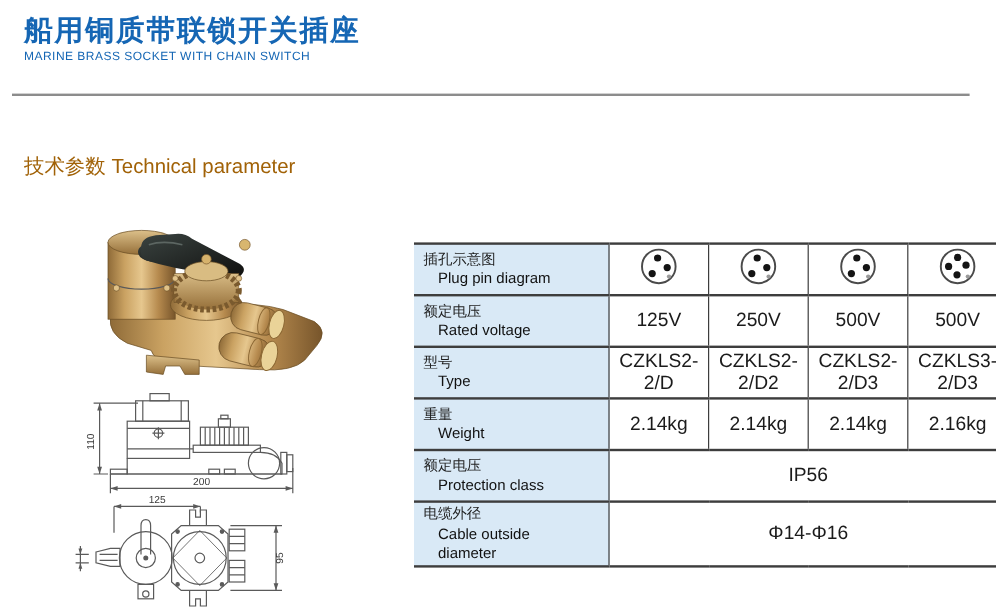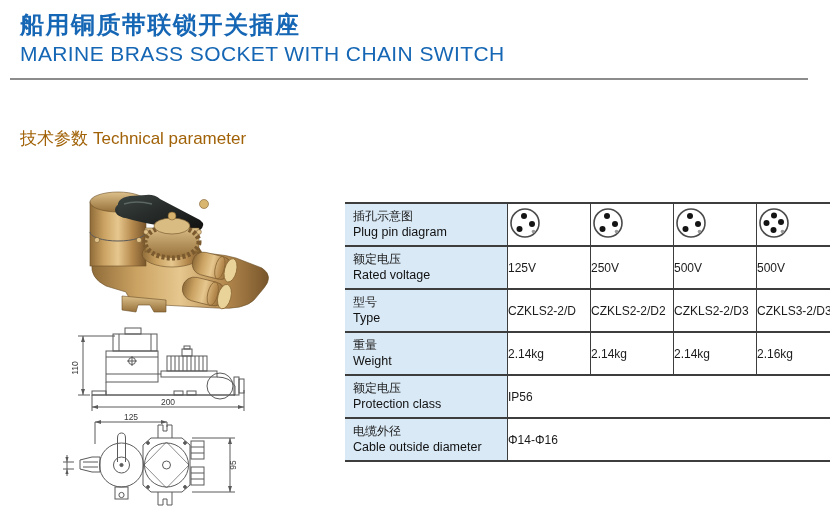--- a/index.html
+++ b/index.html
@@ -4,39 +4,39 @@
 <style>
   :root{
     --accent:#1566b4; --divider:#8c8c8c; --table-border:#3d3d3d;
     --label-bg:#d9e9f6; --text:#1c1c1c;
   }
   html,body{margin:0;padding:0;background:#fff;}
   .page{position:relative;width:830px;height:511px;background:#fff;overflow:hidden;
         font-family:"Liberation Sans","DejaVu Sans",sans-serif;color:var(--text);}
   .title-zh{position:absolute;left:20px;top:9px;font-size:24px;font-weight:bold;
             color:var(--accent);letter-spacing:1.5px;}
-  .title-en{position:absolute;left:20px;top:42px;font-size:21px;color:var(--accent);
+  .title-en{position:absolute;left:20px;top:42px;font-size:10px;color:var(--accent);
             letter-spacing:.4px;}
   .rule{position:absolute;left:10px;top:78px;width:798px;height:2px;background:var(--divider);}
   .section{position:absolute;left:20px;top:127px;font-size:17px;color:#a16207;}
   .section .en{margin-left:5px;}
   .photo{position:absolute;left:66px;top:180px;width:272px;height:144px;}
   .side{position:absolute;left:70px;top:324px;width:195px;height:92px;}
   .topv{position:absolute;left:58px;top:412px;width:218px;height:98px;}
   table.spec{position:absolute;left:345px;top:202px;width:462px;border-collapse:collapse;
              table-layout:fixed;}
   .spec td{border-top:2px solid var(--table-border);border-bottom:2px solid var(--table-border);
            border-left:1px solid var(--table-border);border-right:1px solid var(--table-border);
            height:37px;padding:0;vertical-align:middle;}
   .spec td:first-child{border-left:none;}
   .spec tr td:last-child{border-right:none;}
   .spec .lbl{background:var(--label-bg);width:134px;padding:2px 20px 2px 8px;}
   .spec .lbl .zh{font-size:12px;line-height:1.3;color:#1d1d1d;}
-  .spec .lbl .en{font-size:12.5px;line-height:1.3;color:#111;}
-  .spec .val{font-size:12px;color:#1b1b1b;width:82px;}
+  .spec .lbl .en{font-size:12.5px;line-height:1.3;color:#111;margin-left:12px;}
+  .spec .val{text-align:center;font-size:16px;color:#1b1b1b;width:82px;}
   .dimtxt{font-size:8.5px;fill:#3a3a3a;}
   svg .ln{stroke:#5a5a5a;fill:none;stroke-width:1;}
   svg .ar{fill:#5a5a5a;stroke:none;}
 </style>
 </head>
 <body>
 
 <div class="page">
 
   <div class="title-zh">船用铜质带联锁开关插座</div>

